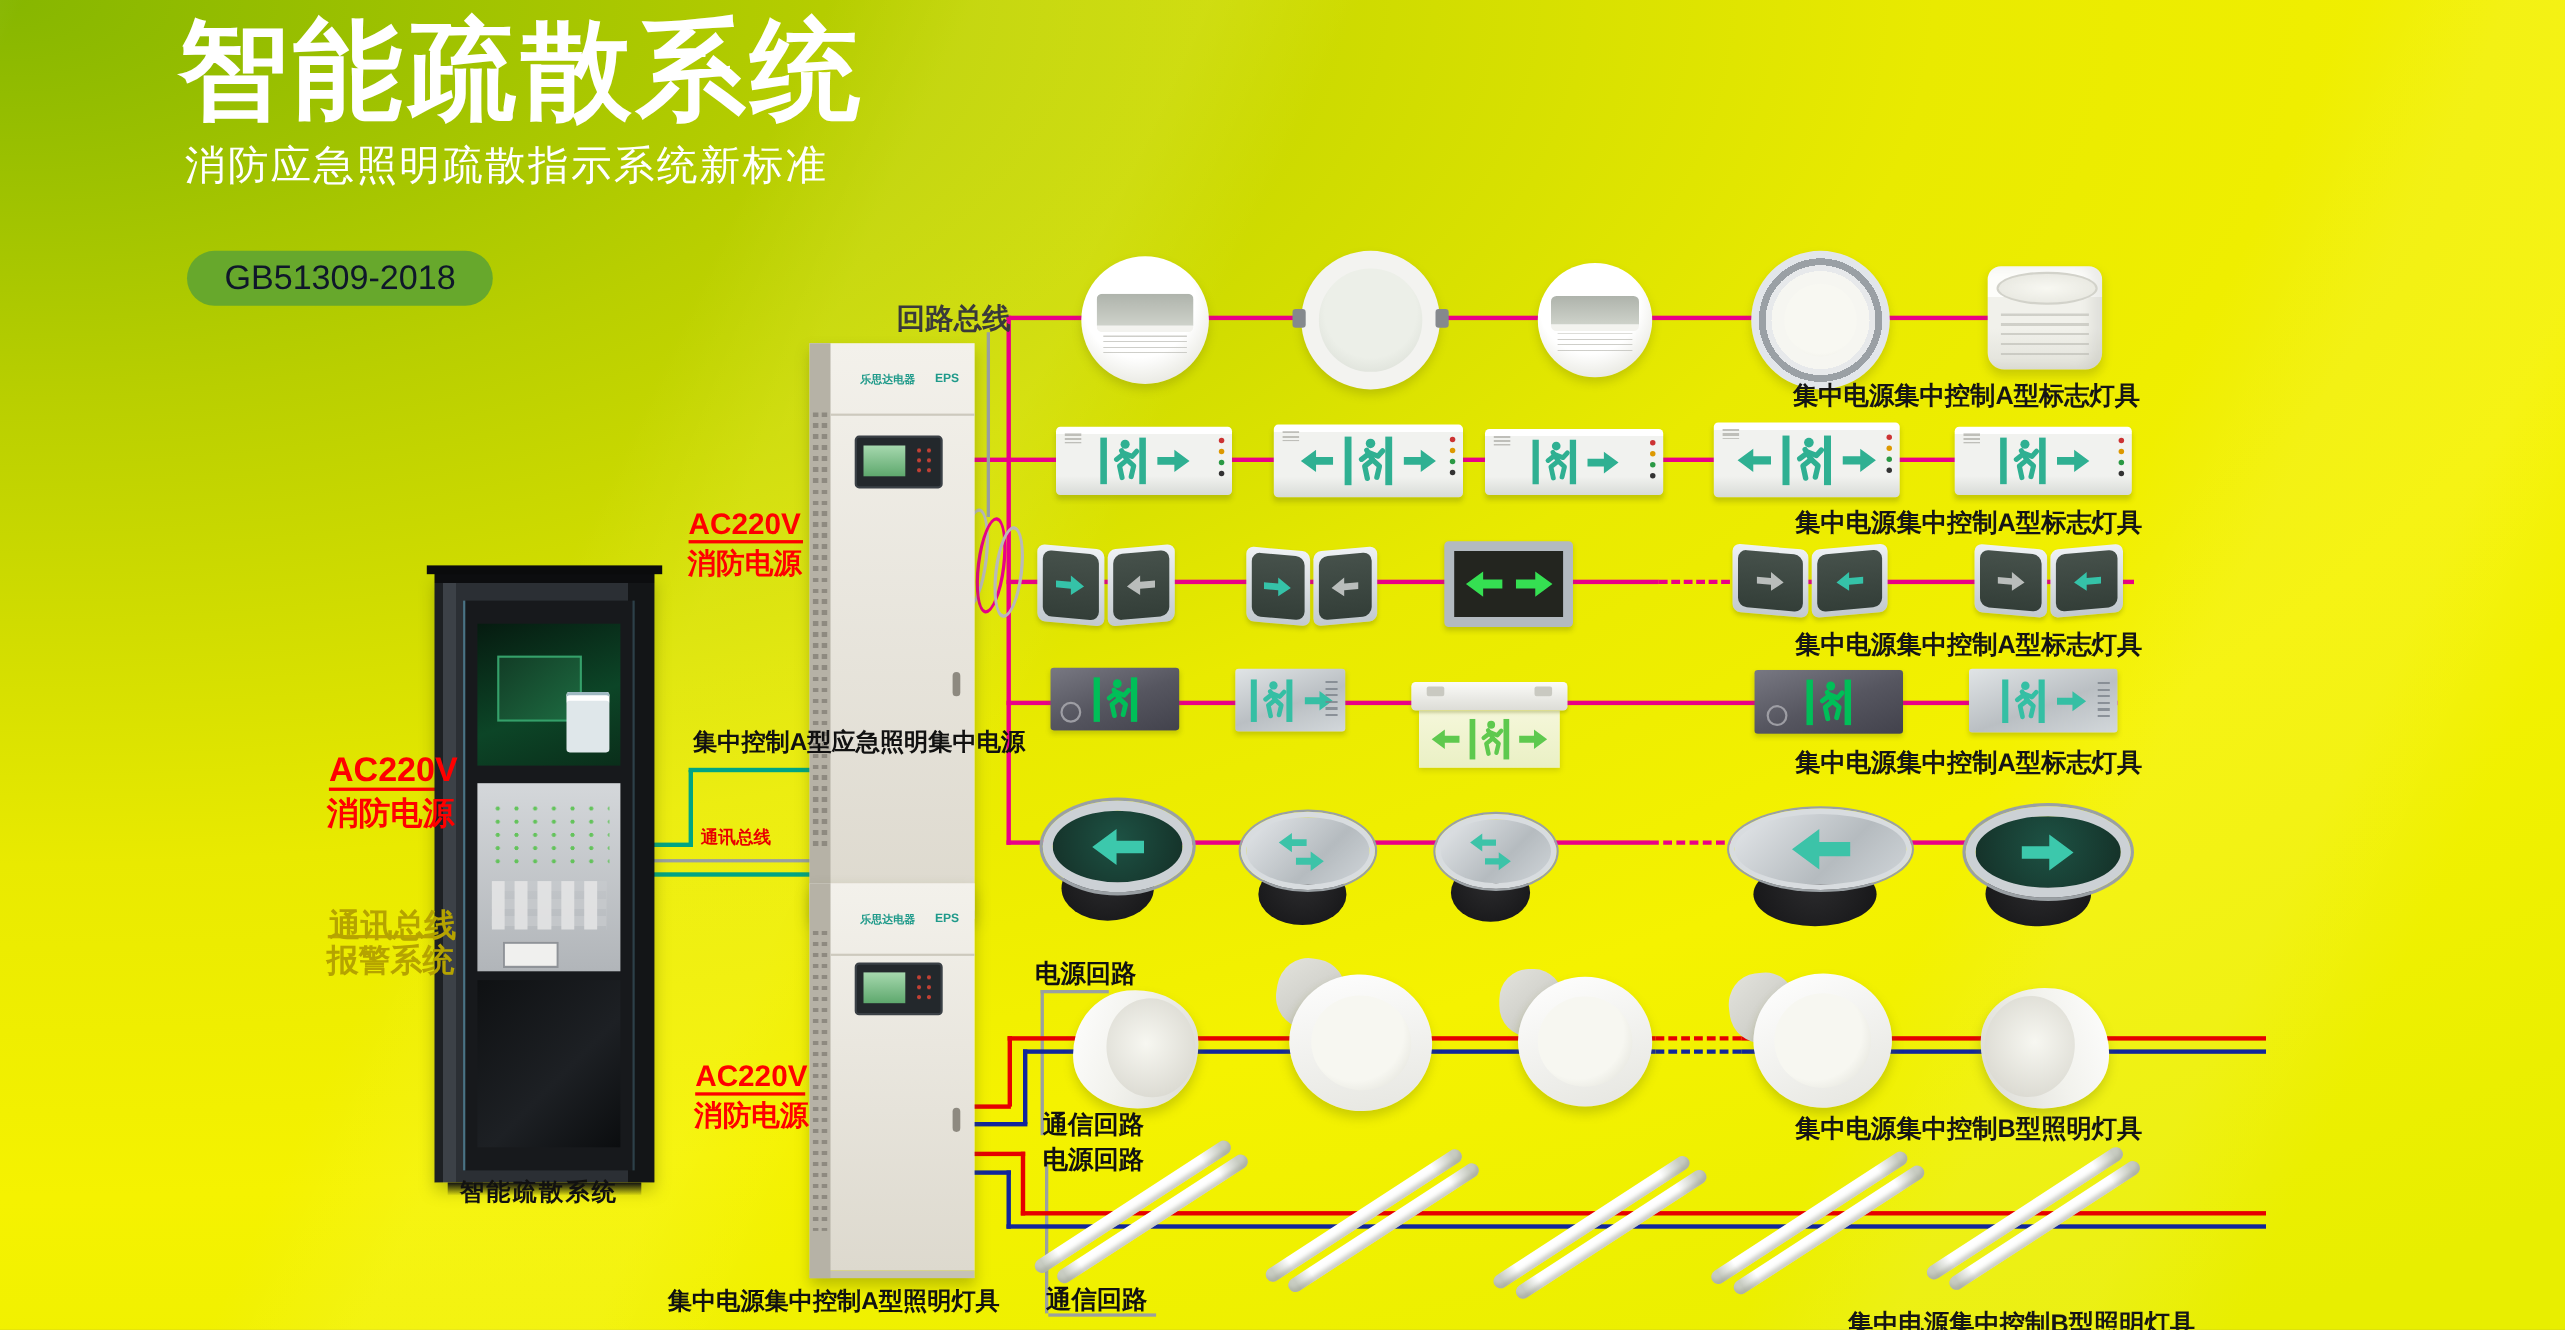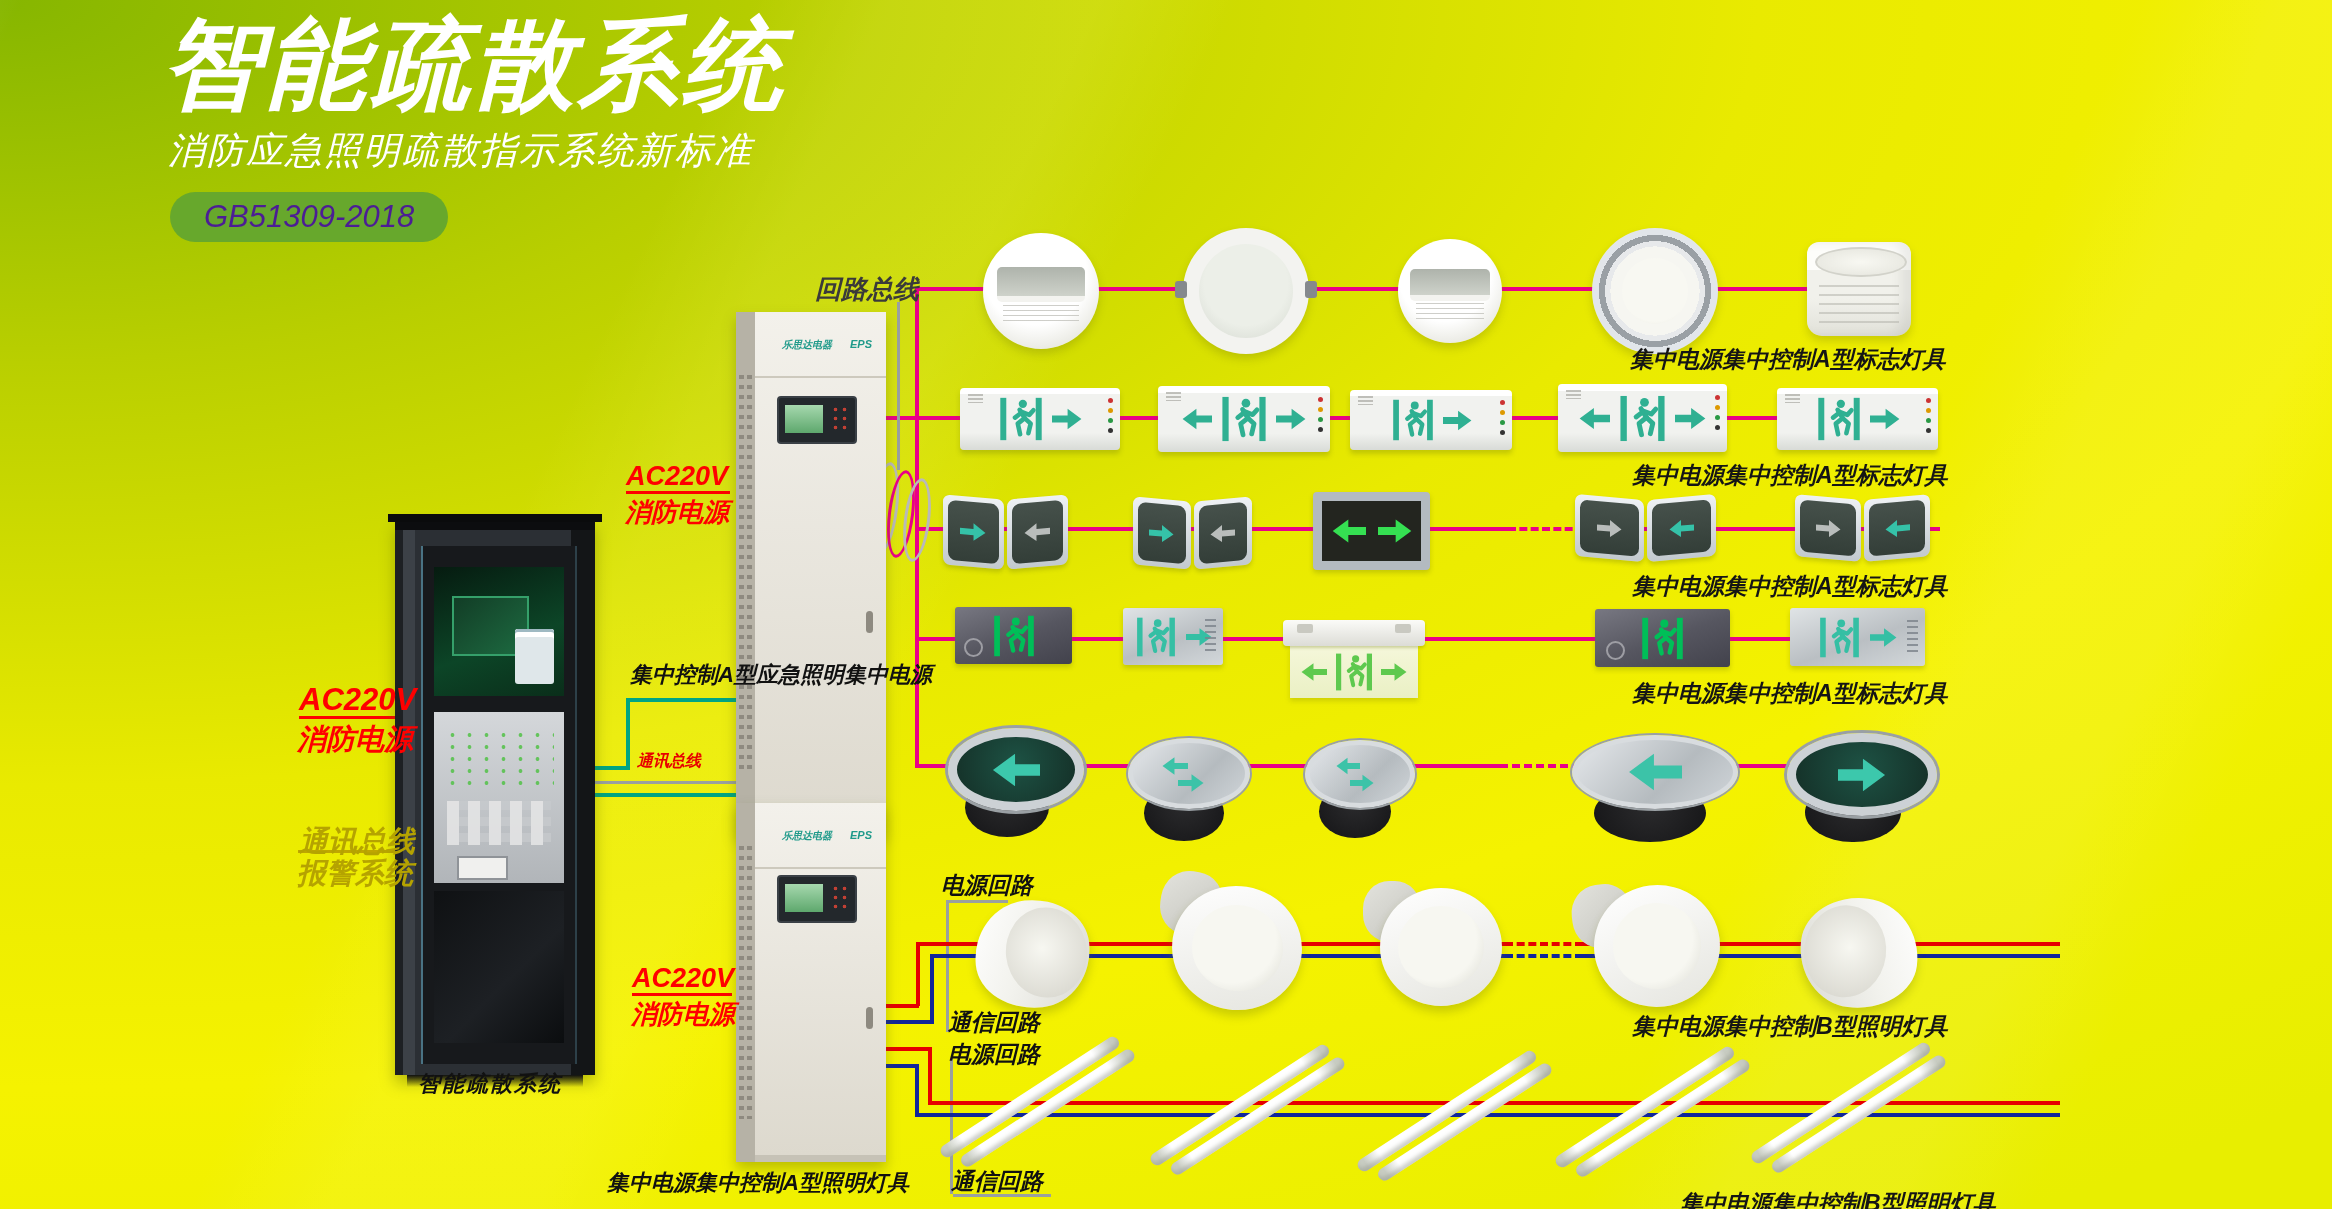--- a/index.html
+++ b/index.html
@@ -1,26 +1,26 @@
 <!DOCTYPE html>
 <html><head>
 <meta charset="utf-8">
 <style>
   html,body{margin:0;padding:0;background:#777;}
   #stage{position:relative;width:2332px;height:1209px;overflow:hidden;
     font-family:"Liberation Sans","DejaVu Sans",sans-serif;
     background:
-      radial-gradient(145% 125% at 0% 0%, #86b600 0%, #b9cf00 24%, #e9ea00 52%, #f5f200 72%, #e8ee00 100%); font-style: italic;}
+      radial-gradient(145% 125% at 0% 0%, #86b600 0%, #b9cf00 24%, #e9ea00 52%, #f5f200 72%, #e8ee00 100%);}
   .ray{position:absolute;inset:-10%;pointer-events:none;
     background:linear-gradient(115deg, rgba(255,255,255,.10) 0 6%, transparent 9% 30%, rgba(255,255,120,.14) 34% 40%, transparent 44% 70%, rgba(255,255,255,.08) 74% 79%, transparent 83%);}
   
   .t{position:absolute;white-space:nowrap;z-index:3;}
   .title{font-size:100px;font-weight:900;color:#fff;letter-spacing:4px;line-height:1;}
   .subtitle{font-size:37px;color:#fff;letter-spacing:2px;}
-  .badge{background:#67a82c;color:#4c1d95;font-size:31px;border-radius:26px;padding:7px 34px;}
+  .badge{background:#67a82c;color:#0f172a;font-size:31px;border-radius:26px;padding:7px 34px;margin-top:36px;}
   .rowlbl{font-size:23px;font-weight:600;color:#151515;}
   .blk{font-size:22px;font-weight:600;color:#111;}
   .red{color:#ff0000;font-weight:700;}
   .alarm{color:#b5a300;font-weight:700;}
   .busdark{font-size:26px;font-weight:700;color:#3a3a3a;}
   .busred{font-size:16px;font-weight:700;color:#e80000;}
   
   .wh{position:absolute;height:4px;z-index:1;}
   .wv{position:absolute;width:4px;z-index:1;}
   .whd{position:absolute;height:0;border-top:4px dashed;z-index:1;background:none!important;}

